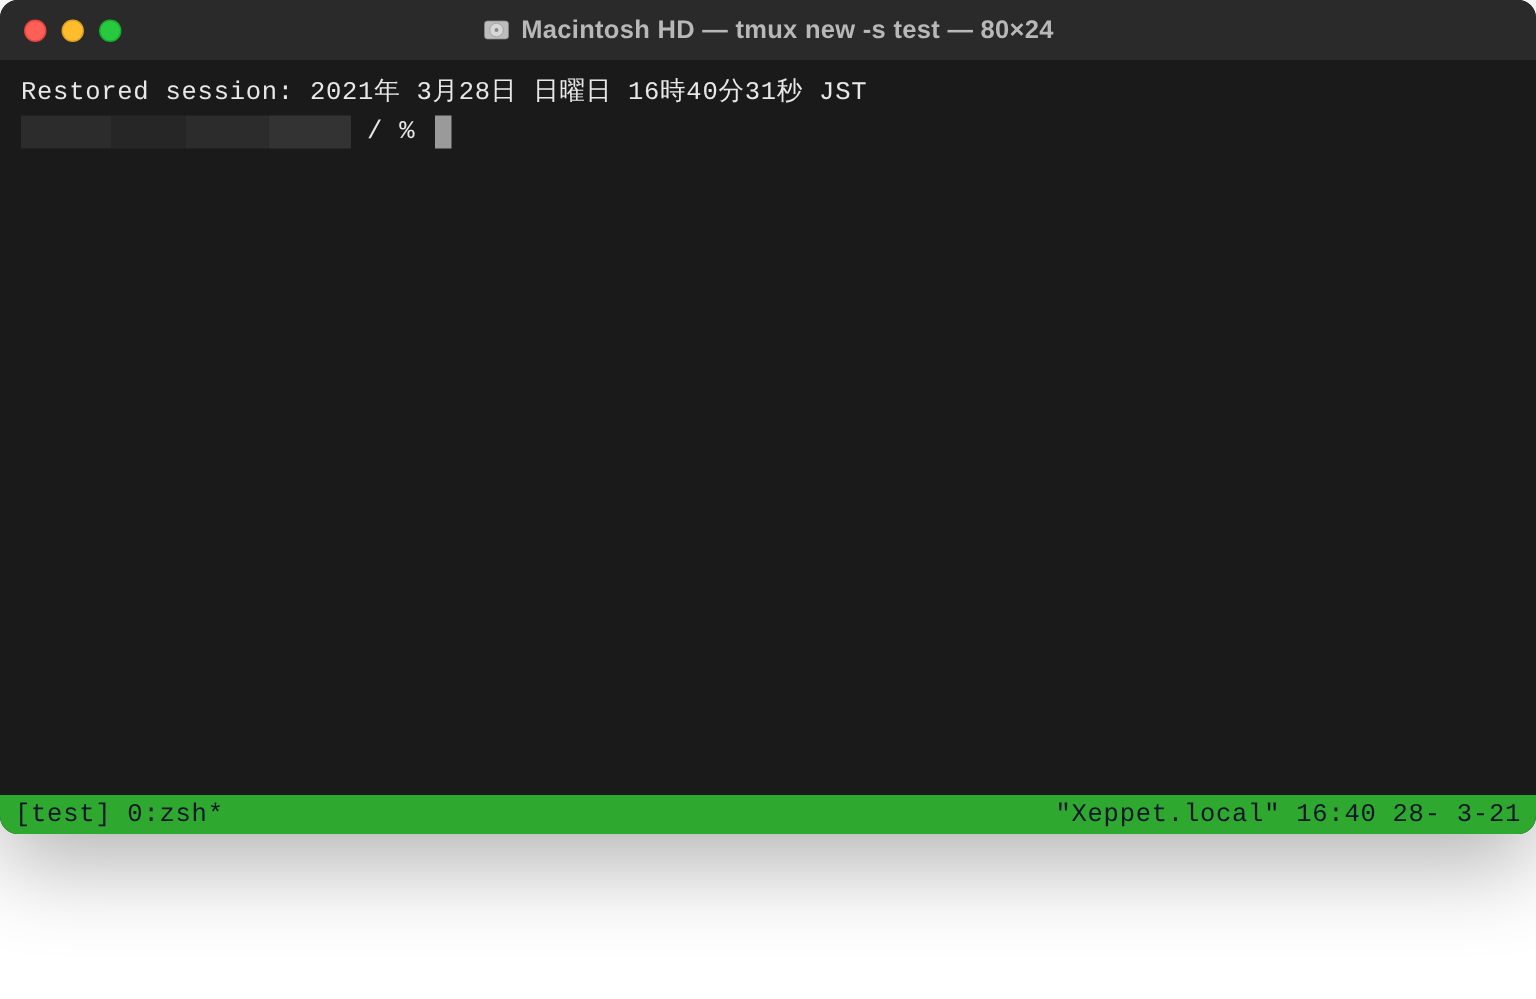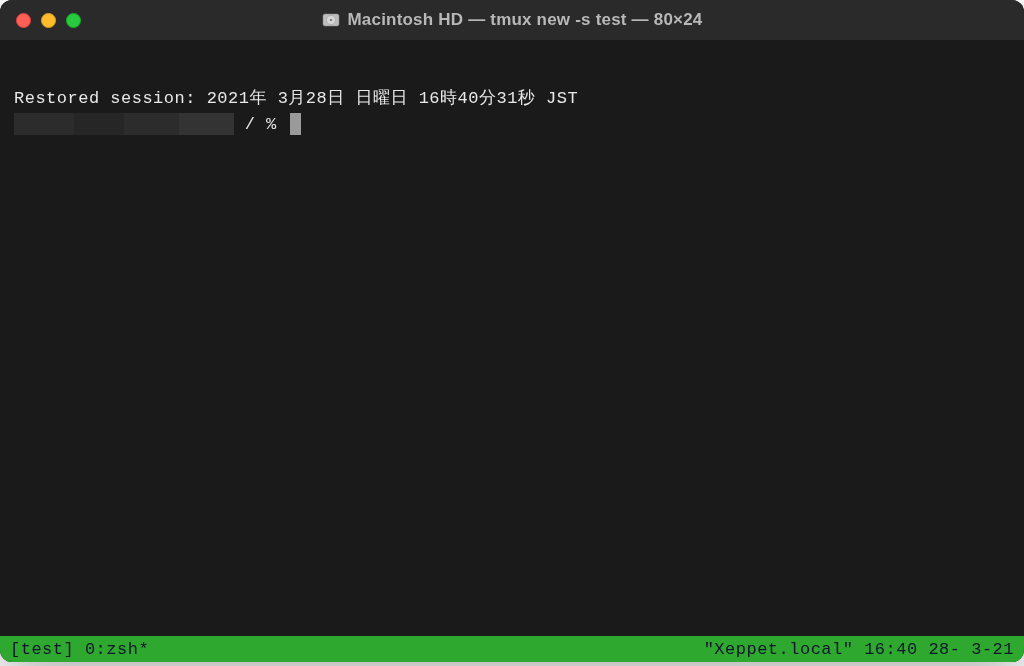--- a/index.html
+++ b/index.html
@@ -11,21 +11,21 @@
       background: #ffffff;
       display: flex;
       justify-content: center;
       align-items: flex-start;
       min-height: 666px;
       width: 1024px;
       font-family: -apple-system, BlinkMacSystemFont, "Segoe UI", sans-serif;
     }
     .window {
       width: 1024px;
-      height: 662px;
+      height: 556px;
       background: #1a1a1a;
       border-radius: 12px;
       overflow: hidden;
       box-shadow: 0 20px 60px rgba(0,0,0,0.3);
       display: flex;
       flex-direction: column;
     }
     .titlebar {
       height: 40px;
       background: #2a2a2a;
@@ -78,21 +78,20 @@
       font-family: "SF Mono", Menlo, Monaco, "Courier New", monospace;
       font-size: 17px;
       line-height: 1.5;
       color: #e8e8e8;
       position: relative;
       overflow: hidden;
     }
     .line {
       white-space: pre;
       letter-spacing: 0.5px;
-      margin-top: 36px;
     }
     .prompt-line {
       display: flex;
       align-items: center;
       white-space: pre;
       letter-spacing: 0.5px;
     }
     .redacted-segment {
       display: inline-block;
       height: 22px;

